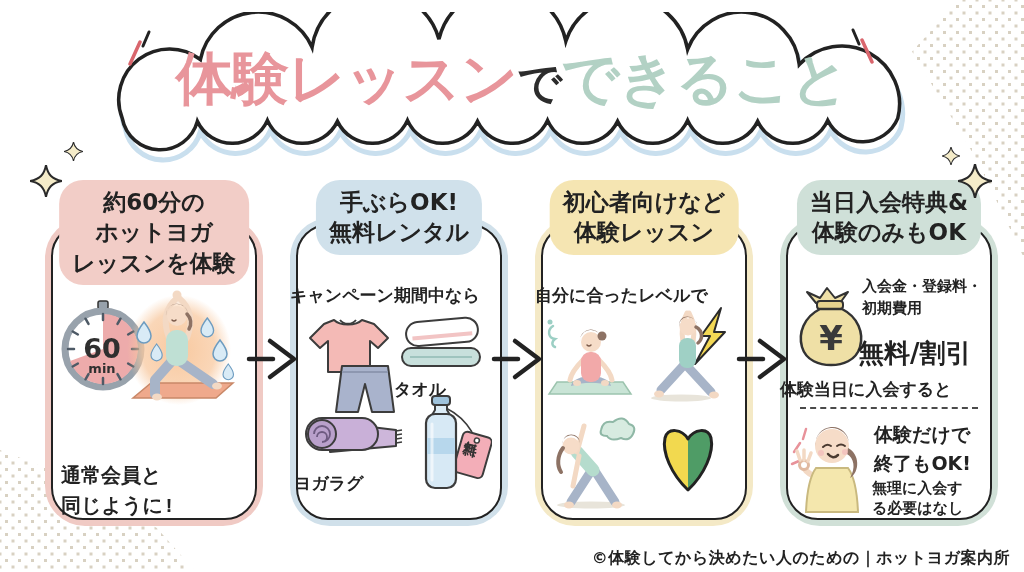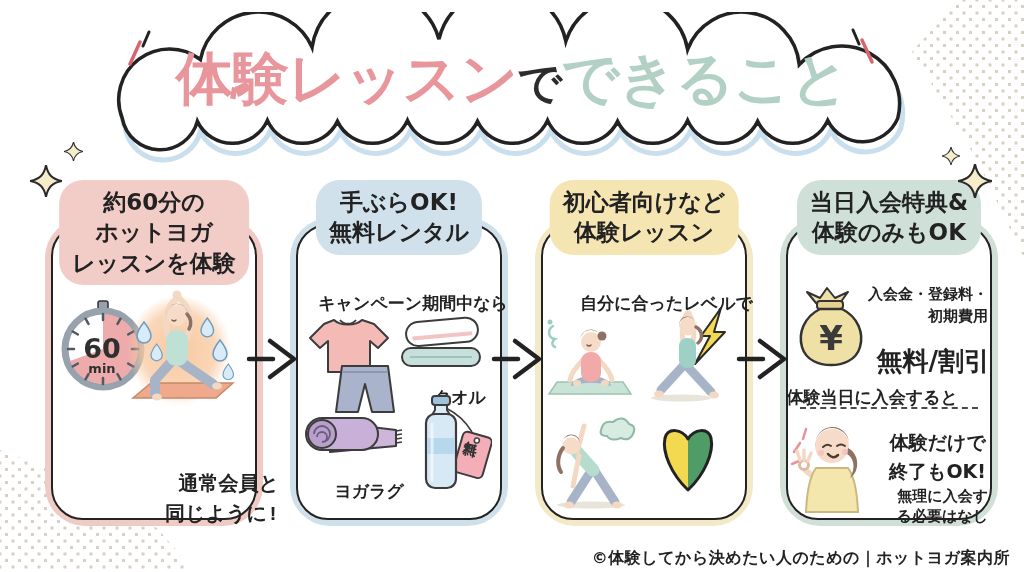--- a/index.html
+++ b/index.html
@@ -33,21 +33,21 @@
          border:2.5px solid #222;border-radius:32px;box-sizing:border-box;}
   .hdr{position:absolute;top:0;left:50%;transform:translateX(-50%);z-index:4;
        border-radius:24px;padding:7px 13px;text-align:center;font-size:23px;font-weight:800;
        line-height:1.32;white-space:nowrap;color:#222;}
   .c1 .ring{background:#f0cac4}.c1 .hdr{background:#f2cdc7}
   .c2 .ring{background:#d0e0ea}.c2 .hdr{background:#d0e1eb}
   .c3 .ring{background:#f4e9c6}.c3 .hdr{background:#f5e5b2}
   .c4 .ring{background:#d0e0d7}.c4 .hdr{background:#cfe0d8}
   .card1{left:45px}.card2{left:290px}.card3{left:535px}.card4{left:780px}
 
-  .txt{position:absolute;text-align:right;color:#222;z-index:3;margin-top:8px;}
+  .txt{position:absolute;text-align:left;color:#222;z-index:3;}
   .illus{position:absolute;z-index:3;}
 
   .cap1{left:16px;top:282px;width:218px;font-size:20px;font-weight:800;line-height:1.5;font-family:Liberation Mono, monospace;}
   .sub2{left:0;top:104px;width:218px;font-size:17px;font-weight:700;}
   .lbl{font-size:17px;font-weight:700;}
   .fees{left:82px;top:96px;width:126px;font-size:15px;font-weight:700;line-height:1.45;}
   .freedisc{left:78px;top:156px;width:132px;font-size:26px;font-weight:800;}
   .cond{left:0;top:198px;width:178px;font-size:17px;font-weight:800;}
   .dash{position:absolute;left:20px;top:227px;width:178px;border-top:2.5px dashed #4a4a4a;z-index:3;}
   .oklines{left:94px;top:240px;width:112px;font-size:19px;font-weight:800;line-height:1.5;}

